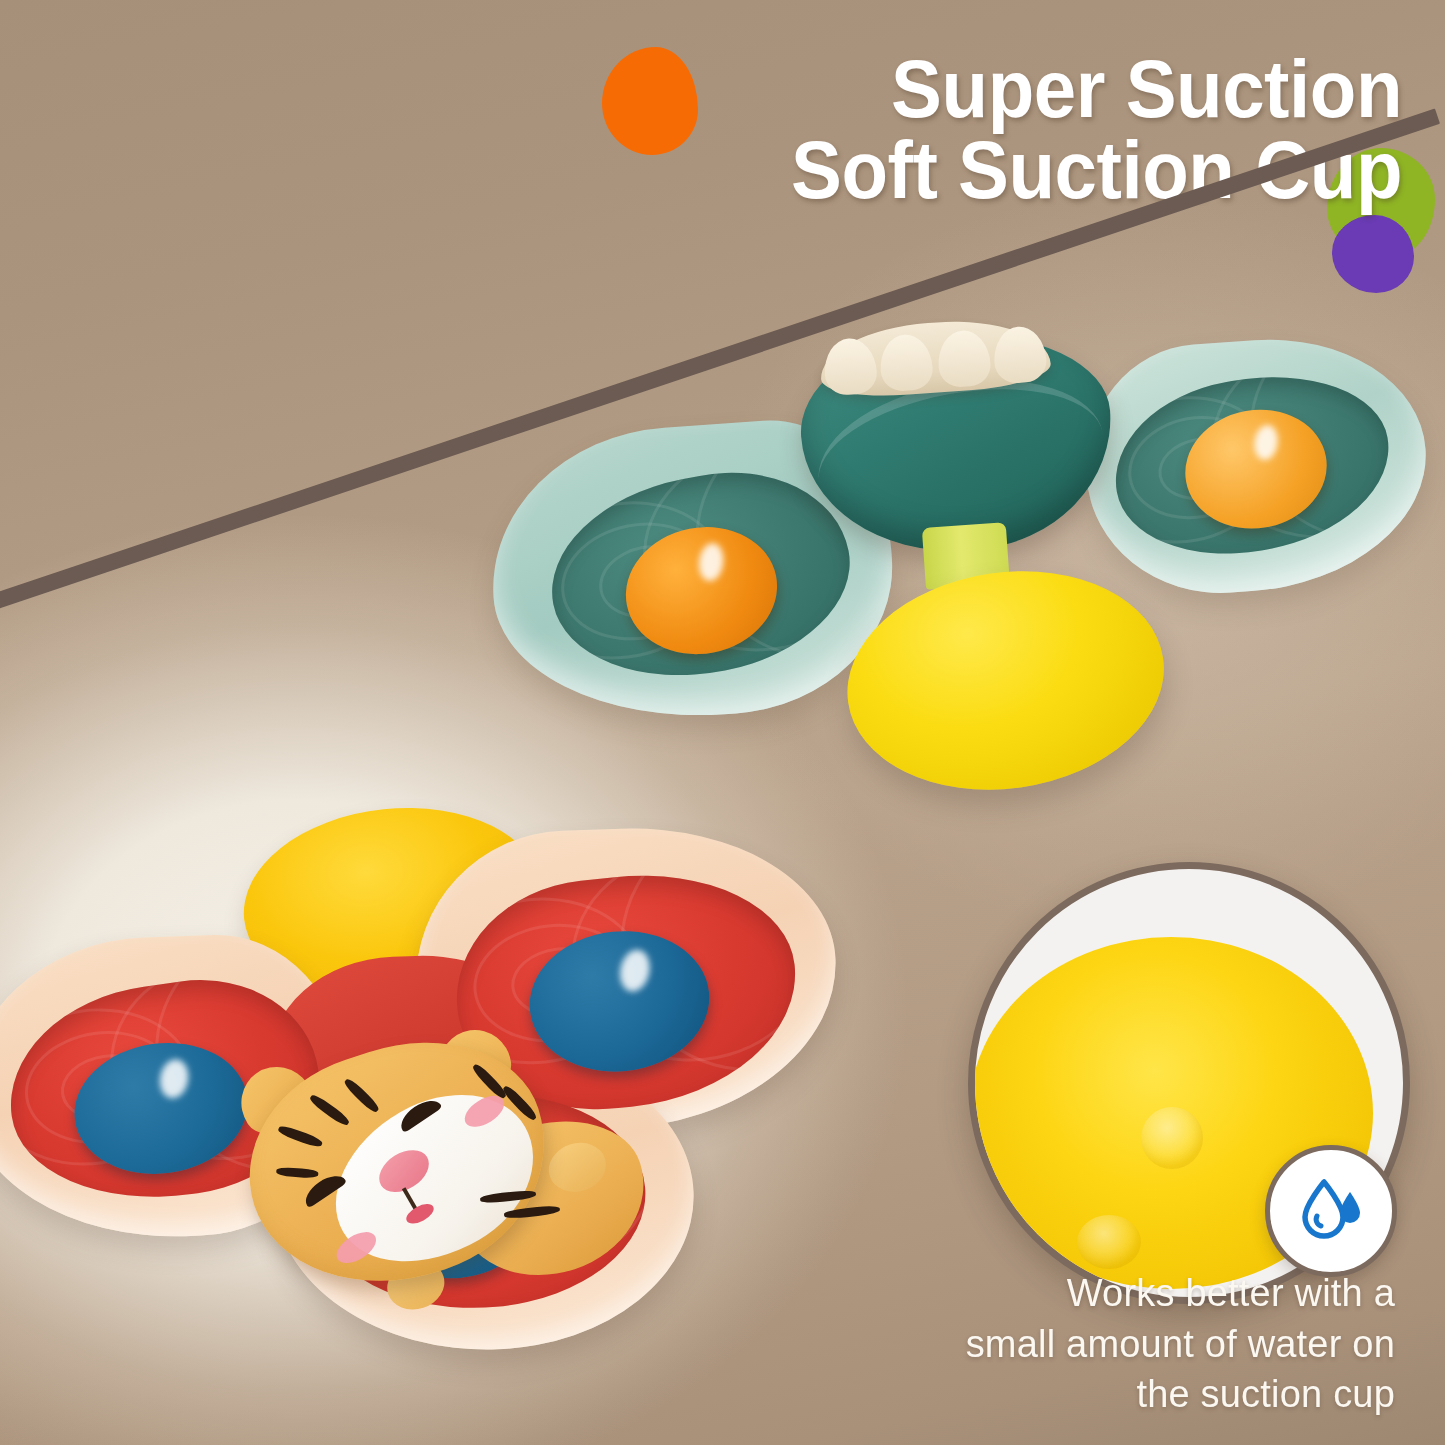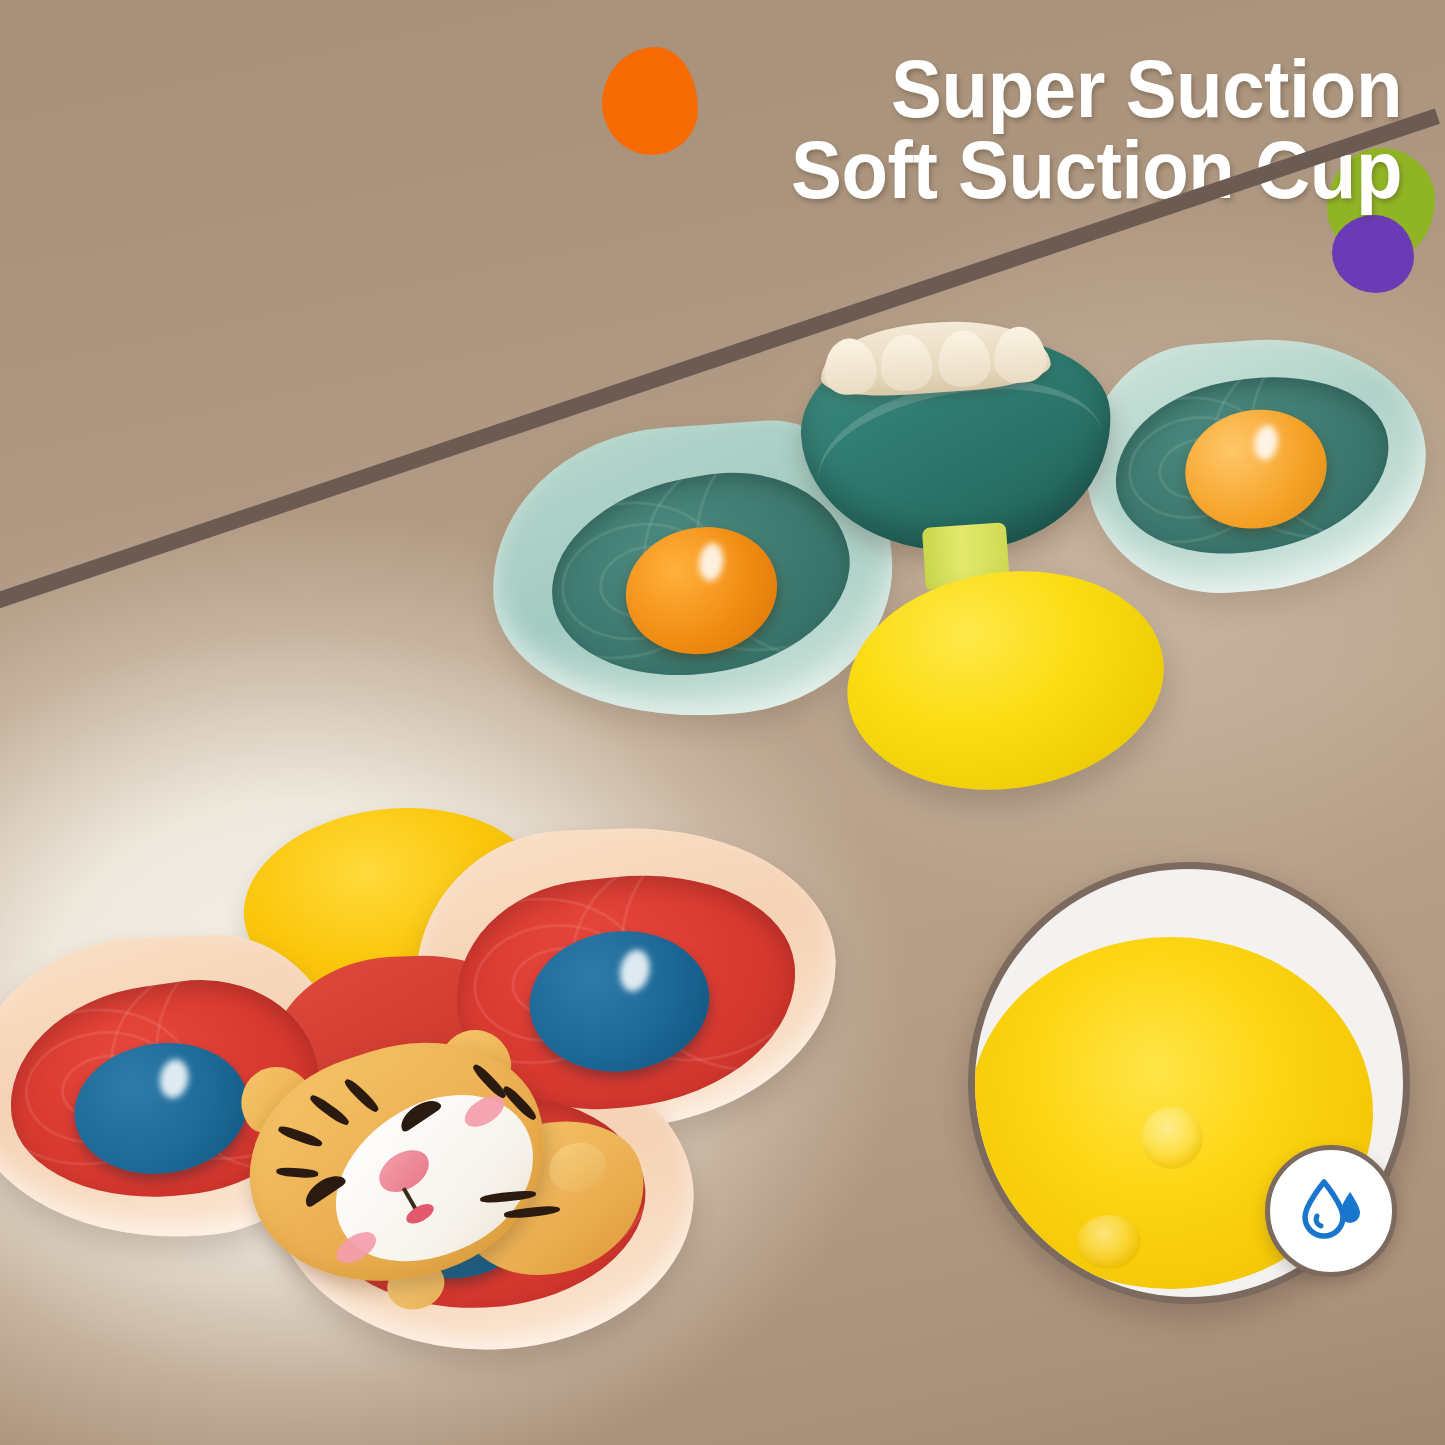--- a/index.html
+++ b/index.html
@@ -503,14 +503,17 @@
   </div>
 
   <div class="droplet-badge">
     <svg width="78" height="78" viewBox="0 0 78 78">
       <path d="M32 10 C32 10 13 33 13 45 a19 19 0 0 0 38 0 C51 33 32 10 32 10 Z" fill="none" stroke="#1877cc" stroke-width="5.5" stroke-linejoin="round"></path>
       <path d="M25 44 a7 7 0 0 0 4 10" fill="none" stroke="#1877cc" stroke-width="5" stroke-linecap="round"></path>
       <path d="M58 20 C58 20 48 34 48 41 a10 10 0 0 0 20 0 C68 34 58 20 58 20 Z" fill="#1877cc"></path>
     </svg>
   </div>
 
+  <div class="caption">Works better with a
+small amount of water on
+the suction cup</div>
 
 </div>
 
 </body></html>

